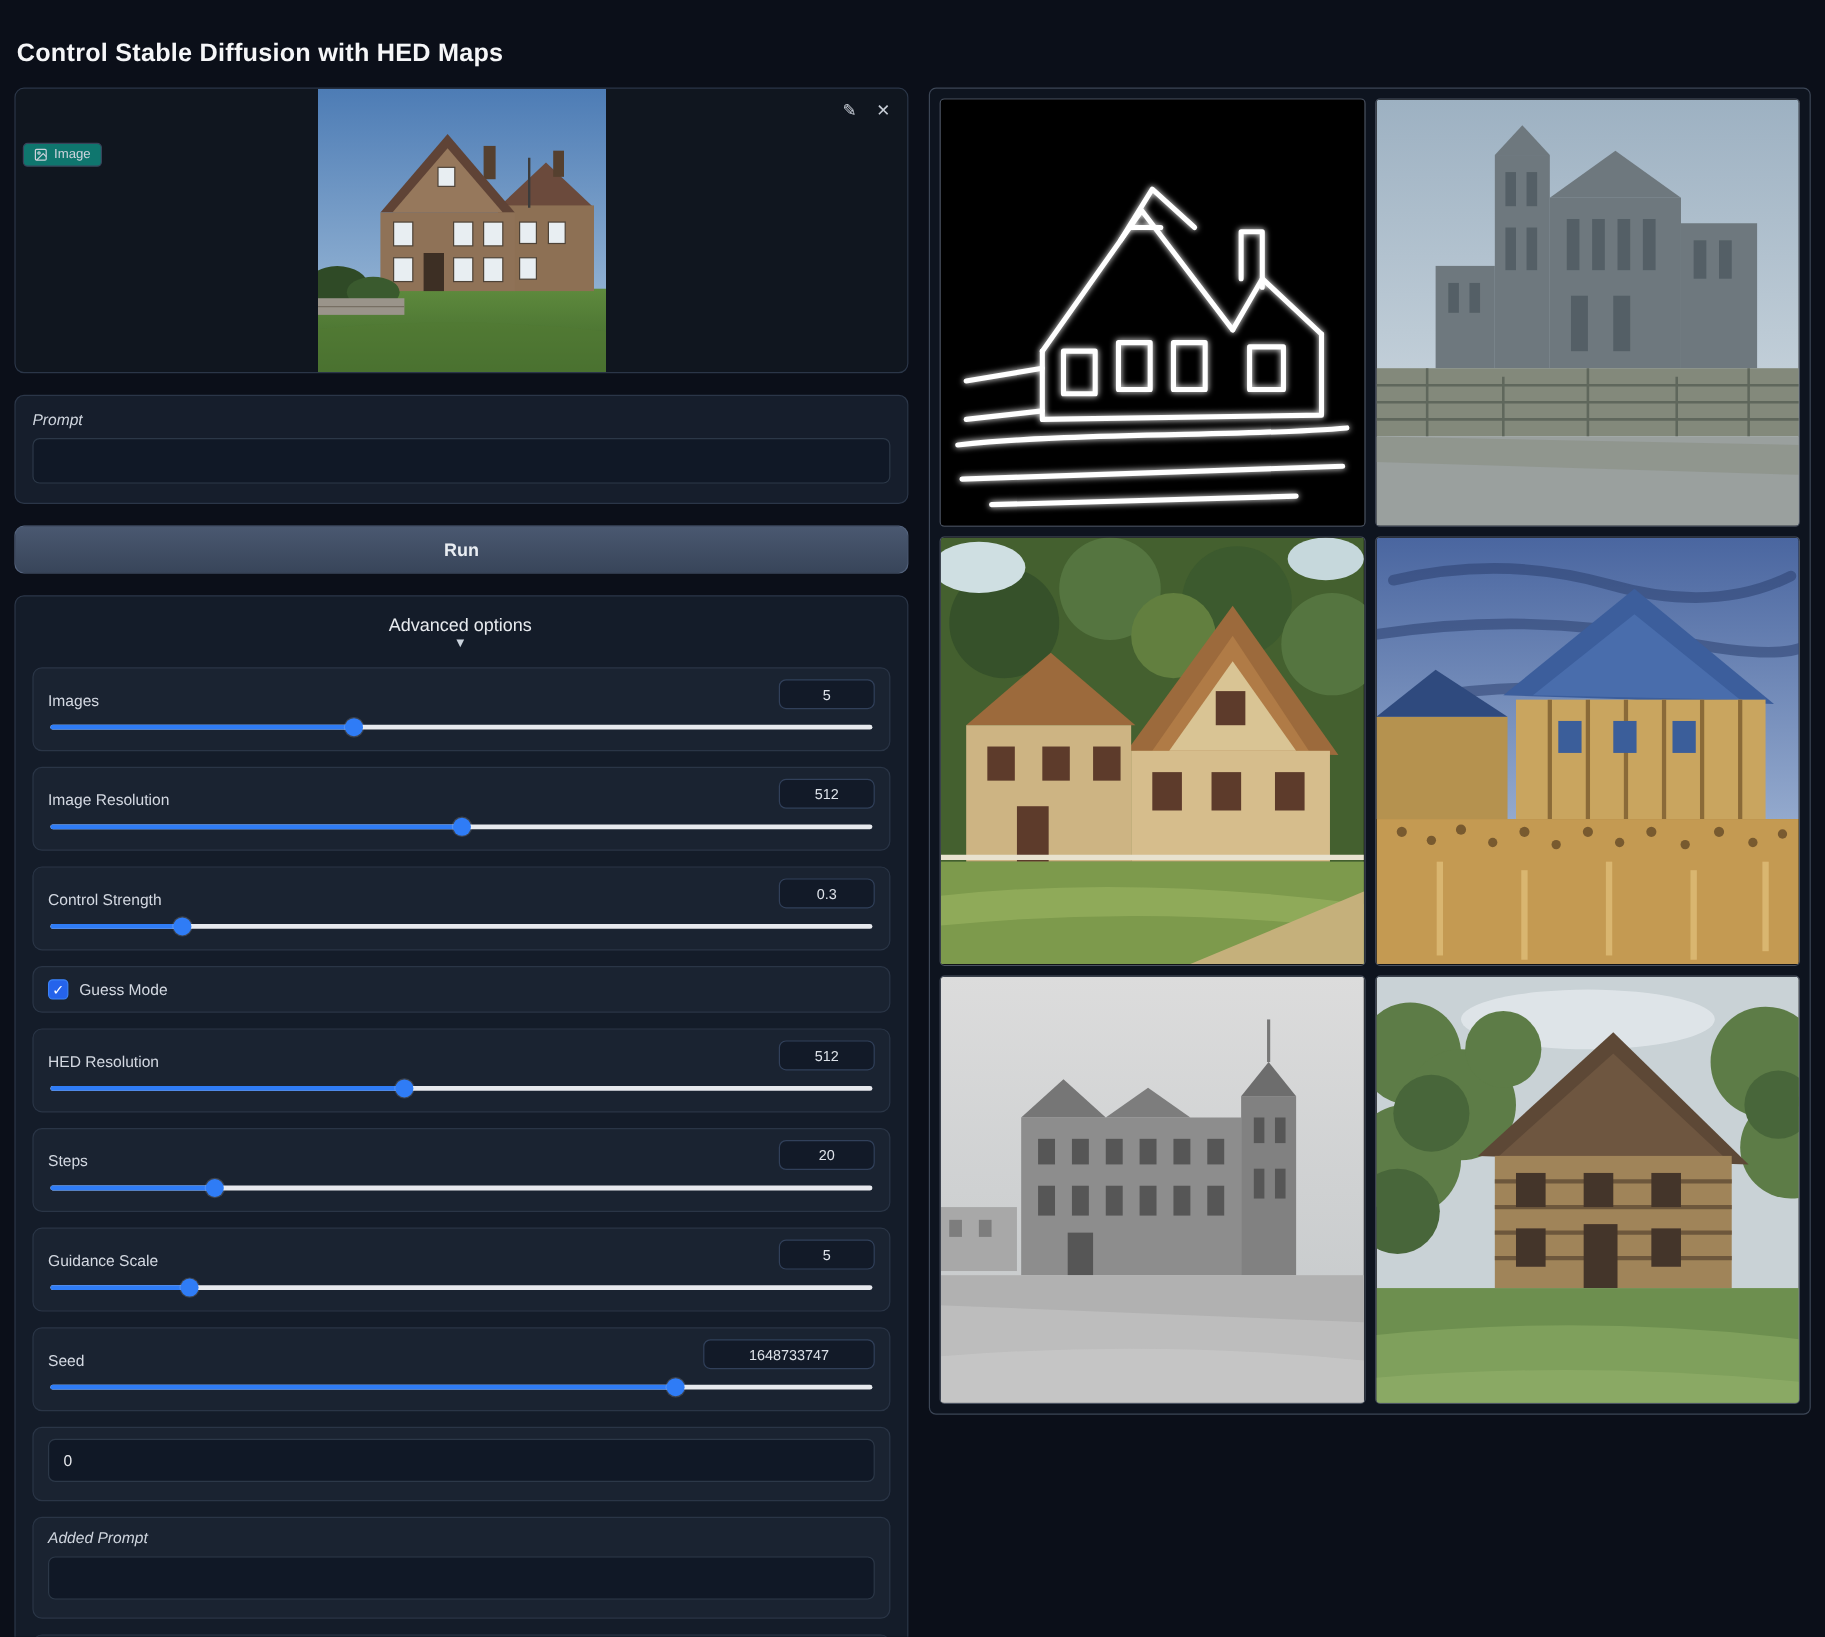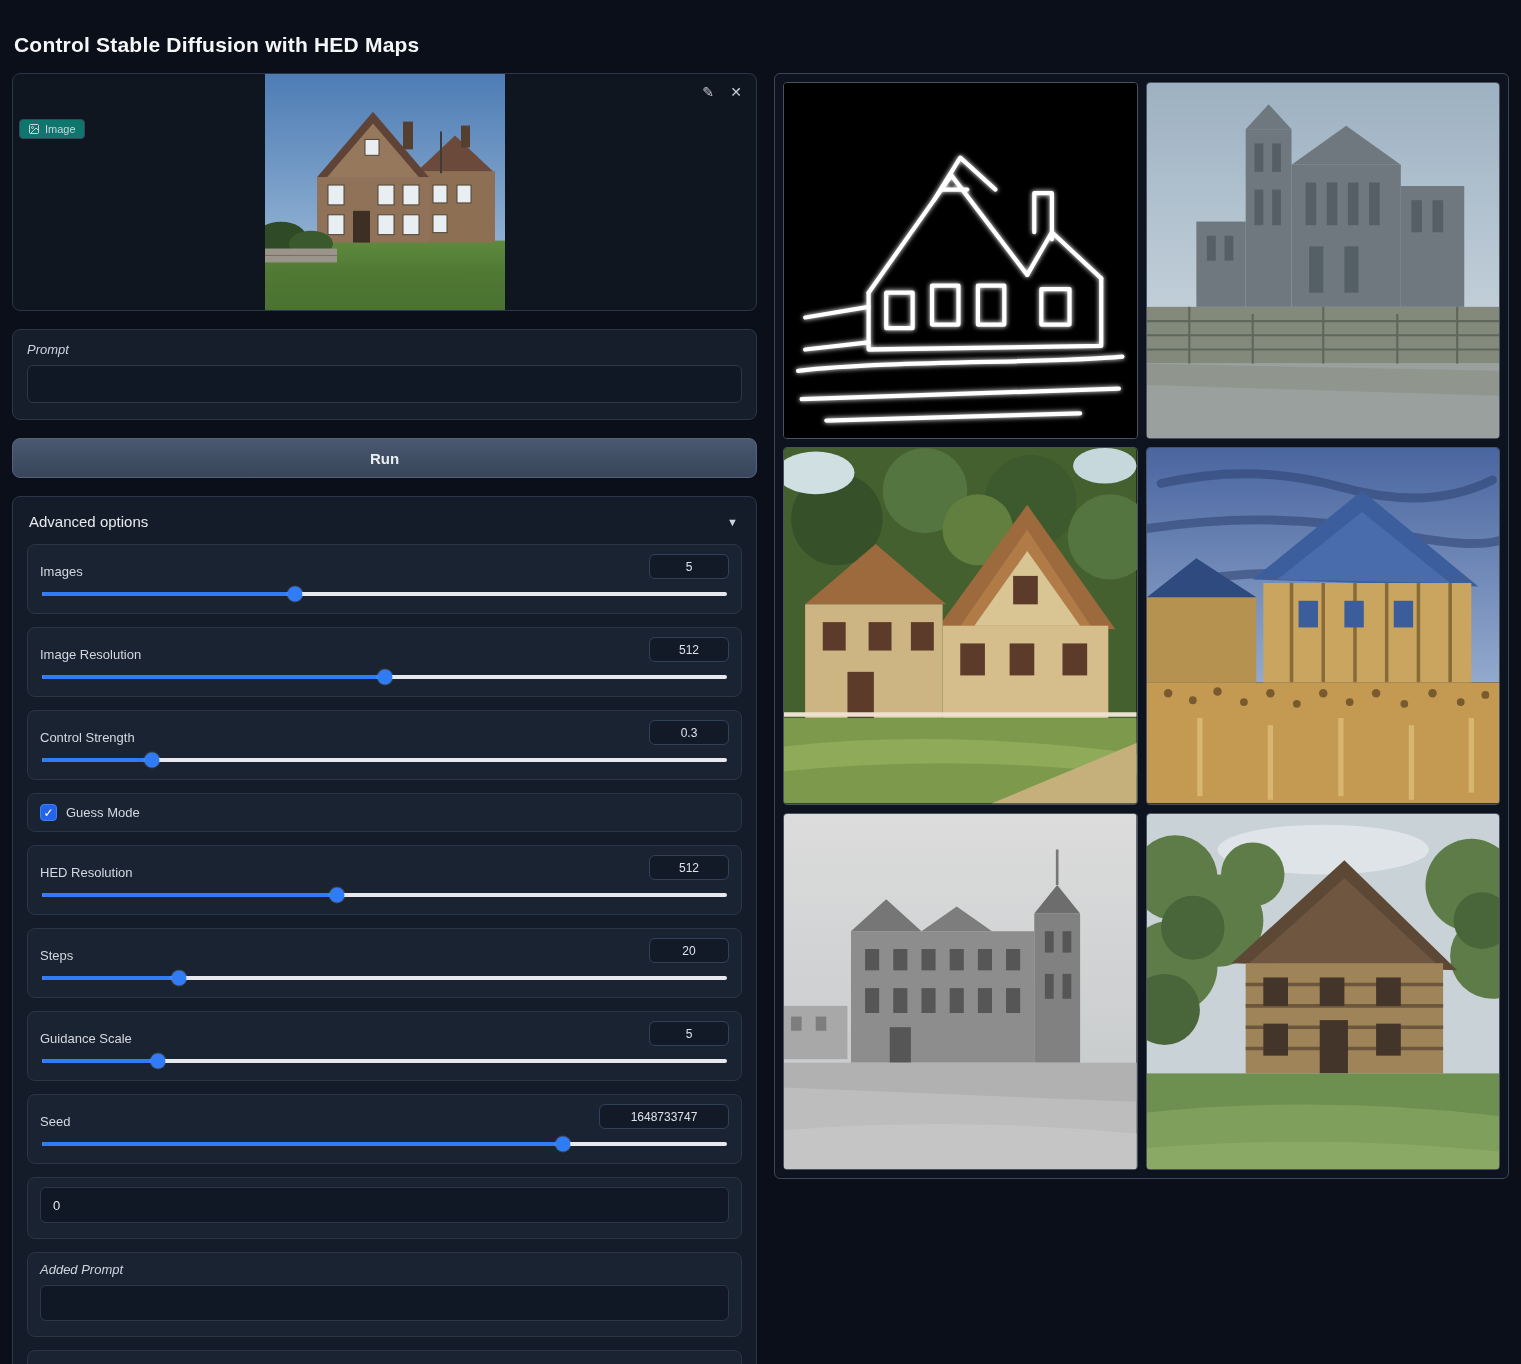--- a/index.html
+++ b/index.html
@@ -53,38 +53,38 @@
     width:100%; height:40px; border-radius:8px; cursor:pointer;
     background:linear-gradient(180deg,#4a5870,#38455a);
     border:1px solid #53627c; color:#e9edf2; font-size:15px; font-weight:700;
     font-family:"Liberation Sans", sans-serif;
   }
 
   
   .advanced { padding:12px 14px 14px; background:#141c29; }
   .acc-header {
     display:flex; justify-content:space-between; align-items:center;
-    padding:4px 4px 14px 2px; cursor:pointer;
+    padding:4px 4px 14px 2px; cursor:pointer;flex-direction:column;
   }
   .acc-title { font-size:15px; color:#e7eaee; }
   .acc-arrow { font-size:11px; color:#cbd3dd; }
 
   .group {
     background:#1a2331; border:1px solid #2a3546; border-radius:8px;
     padding:9px 12px 15px; margin-bottom:13px;
   }
   .group:last-child { margin-bottom:0; }
   .slider-head { display:flex; justify-content:space-between; align-items:flex-end; margin-bottom:13px; }
   .slider-label { font-size:13px; color:#d3d8e1; }
   .num-input {
     width:80px; height:25px; background:#121a28; border:1px solid #31405a;
     border-radius:6px; color:#dde2e9; font-size:12px; text-align:center;
     font-family:"Liberation Sans", sans-serif;
   }
-  .num-input.wide { width:130px; }
+  .num-input.wide { width:143px; }
   .slider { position:relative; height:4px; background:#e7e9ee; border-radius:3px; margin:4px 2px 2px; cursor:pointer; }
   .slider-fill { position:absolute; left:0; top:0; height:100%; background:#2f7cf6; border-radius:3px; }
   .slider-handle {
     position:absolute; top:50%; width:15px; height:15px; background:#2f7cf6;
     border-radius:50%; transform:translate(-50%,-50%); box-shadow:0 0 0 1px rgba(255,255,255,.15);
   }
 
   .checkbox-group { display:flex; align-items:center; gap:9px; padding:10px 12px; margin-bottom:13px; }
   .checkbox { width:17px; height:17px; border-radius:4px; background:#121a28; border:1px solid #3a4references burnt;
     border:1px solid #3a4a66; display:flex; align-items:center; justify-content:center;

